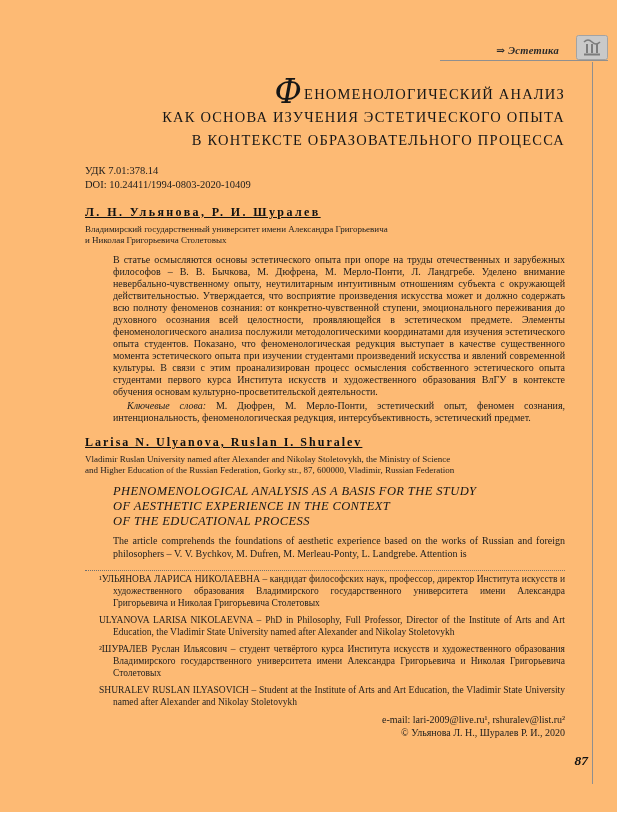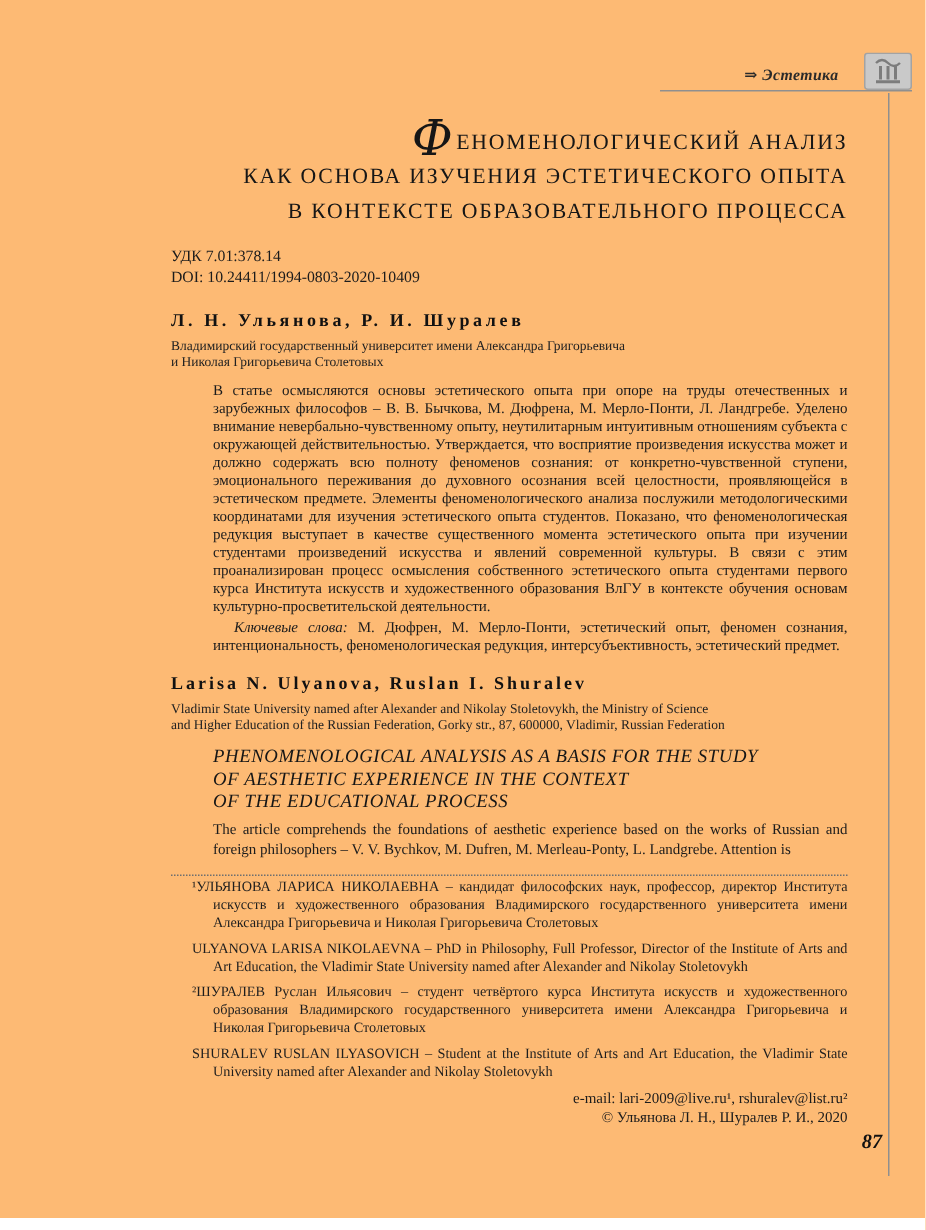--- a/index.html
+++ b/index.html
@@ -58,21 +58,21 @@
     right: 29px;
     font-size: 13.5px;
     font-weight: bold;
     font-style: italic;
     color: #111;
   }
 
   
   .content {
     position: relative;
-    padding: 66px 52px 0 114px; 
+    padding: 66px 52px 0 85px; 
   }
 
   .title { text-align: right; margin-top: 14px; }
   .title-line {
     font-size: 14.5px;
     letter-spacing: 1.2px;
     line-height: 23px;
     color: #161616;
   }
   .initial {
@@ -87,20 +87,21 @@
   .udk { margin-top: 12px; font-size: 10.5px; line-height: 14px; }
   .doi { font-size: 10.5px; line-height: 14px; }
 
   .authors-ru, .authors-en {
     margin-top: 13px;
     font-size: 12px;
     font-weight: bold;
     letter-spacing: 2.4px;
     line-height: 15px;
     color: #111;
+    text-decoration: underline;
   }
   .affil {
     margin-top: 4px;
     font-size: 9px;
     line-height: 11px;
     white-space: pre-line;
     color: #222;
   }
 
   .abstract-block { margin-top: 8px; margin-left: 28px; }
@@ -200,21 +201,21 @@
     <div class="authors-ru">Л. Н. Ульянова, Р. И. Шуралев</div>
     <div class="affil">Владимирский государственный университет имени Александра Григорьевича
 и Николая Григорьевича Столетовых</div>
 
     <div class="abstract-block">
       <p class="abstract-ru">В статье осмысляются основы эстетического опыта при опоре на труды отечественных и зарубежных философов – В. В. Бычкова, М. Дюфрена, М. Мерло-Понти, Л. Ландгребе. Уделено внимание невербально-чувственному опыту, неутилитарным интуитивным отношениям субъекта с окружающей действительностью. Утверждается, что восприятие произведения искусства может и должно содержать всю полноту феноменов сознания: от конкретно-чувственной ступени, эмоционального переживания до духовного осознания всей целостности, проявляющейся в эстетическом предмете. Элементы феноменологического анализа послужили методологическими координатами для изучения эстетического опыта студентов. Показано, что феноменологическая редукция выступает в качестве существенного момента эстетического опыта при изучении студентами произведений искусства и явлений современной культуры. В связи с этим проанализирован процесс осмысления собственного эстетического опыта студентами первого курса Института искусств и художественного образования ВлГУ в контексте обучения основам культурно-просветительской деятельности.</p>
       <p class="keywords"><span class="kw-label">Ключевые слова:</span><span> М. Дюфрен, М. Мерло-Понти, эстетический опыт, феномен сознания, интенциональность, феноменологическая редукция, интерсубъективность, эстетический предмет.</span></p>
     </div>
 
     <div class="authors-en">Larisa N. Ulyanova, Ruslan I. Shuralev</div>
-    <div class="affil">Vladimir State University named after Alexander and Nikolay Stoletovykh, the Ministry of Science
+    <div class="affil">Vladimir Ruslan University named after Alexander and Nikolay Stoletovykh, the Ministry of Science
 and Higher Education of the Russian Federation, Gorky str., 87, 600000, Vladimir, Russian Federation</div>
 
     <div class="en-block">
       <div class="title-en">PHENOMENOLOGICAL ANALYSIS AS A BASIS FOR THE STUDY
 OF AESTHETIC EXPERIENCE IN THE CONTEXT
 OF THE EDUCATIONAL PROCESS</div>
       <p class="abstract-en">The article comprehends the foundations of aesthetic experience based on the works of Russian and foreign philosophers – V. V. Bychkov, M. Dufren, M. Merleau-Ponty, L. Landgrebe. Attention is</p>
     </div>
 
     <div class="dotted-rule"></div>

